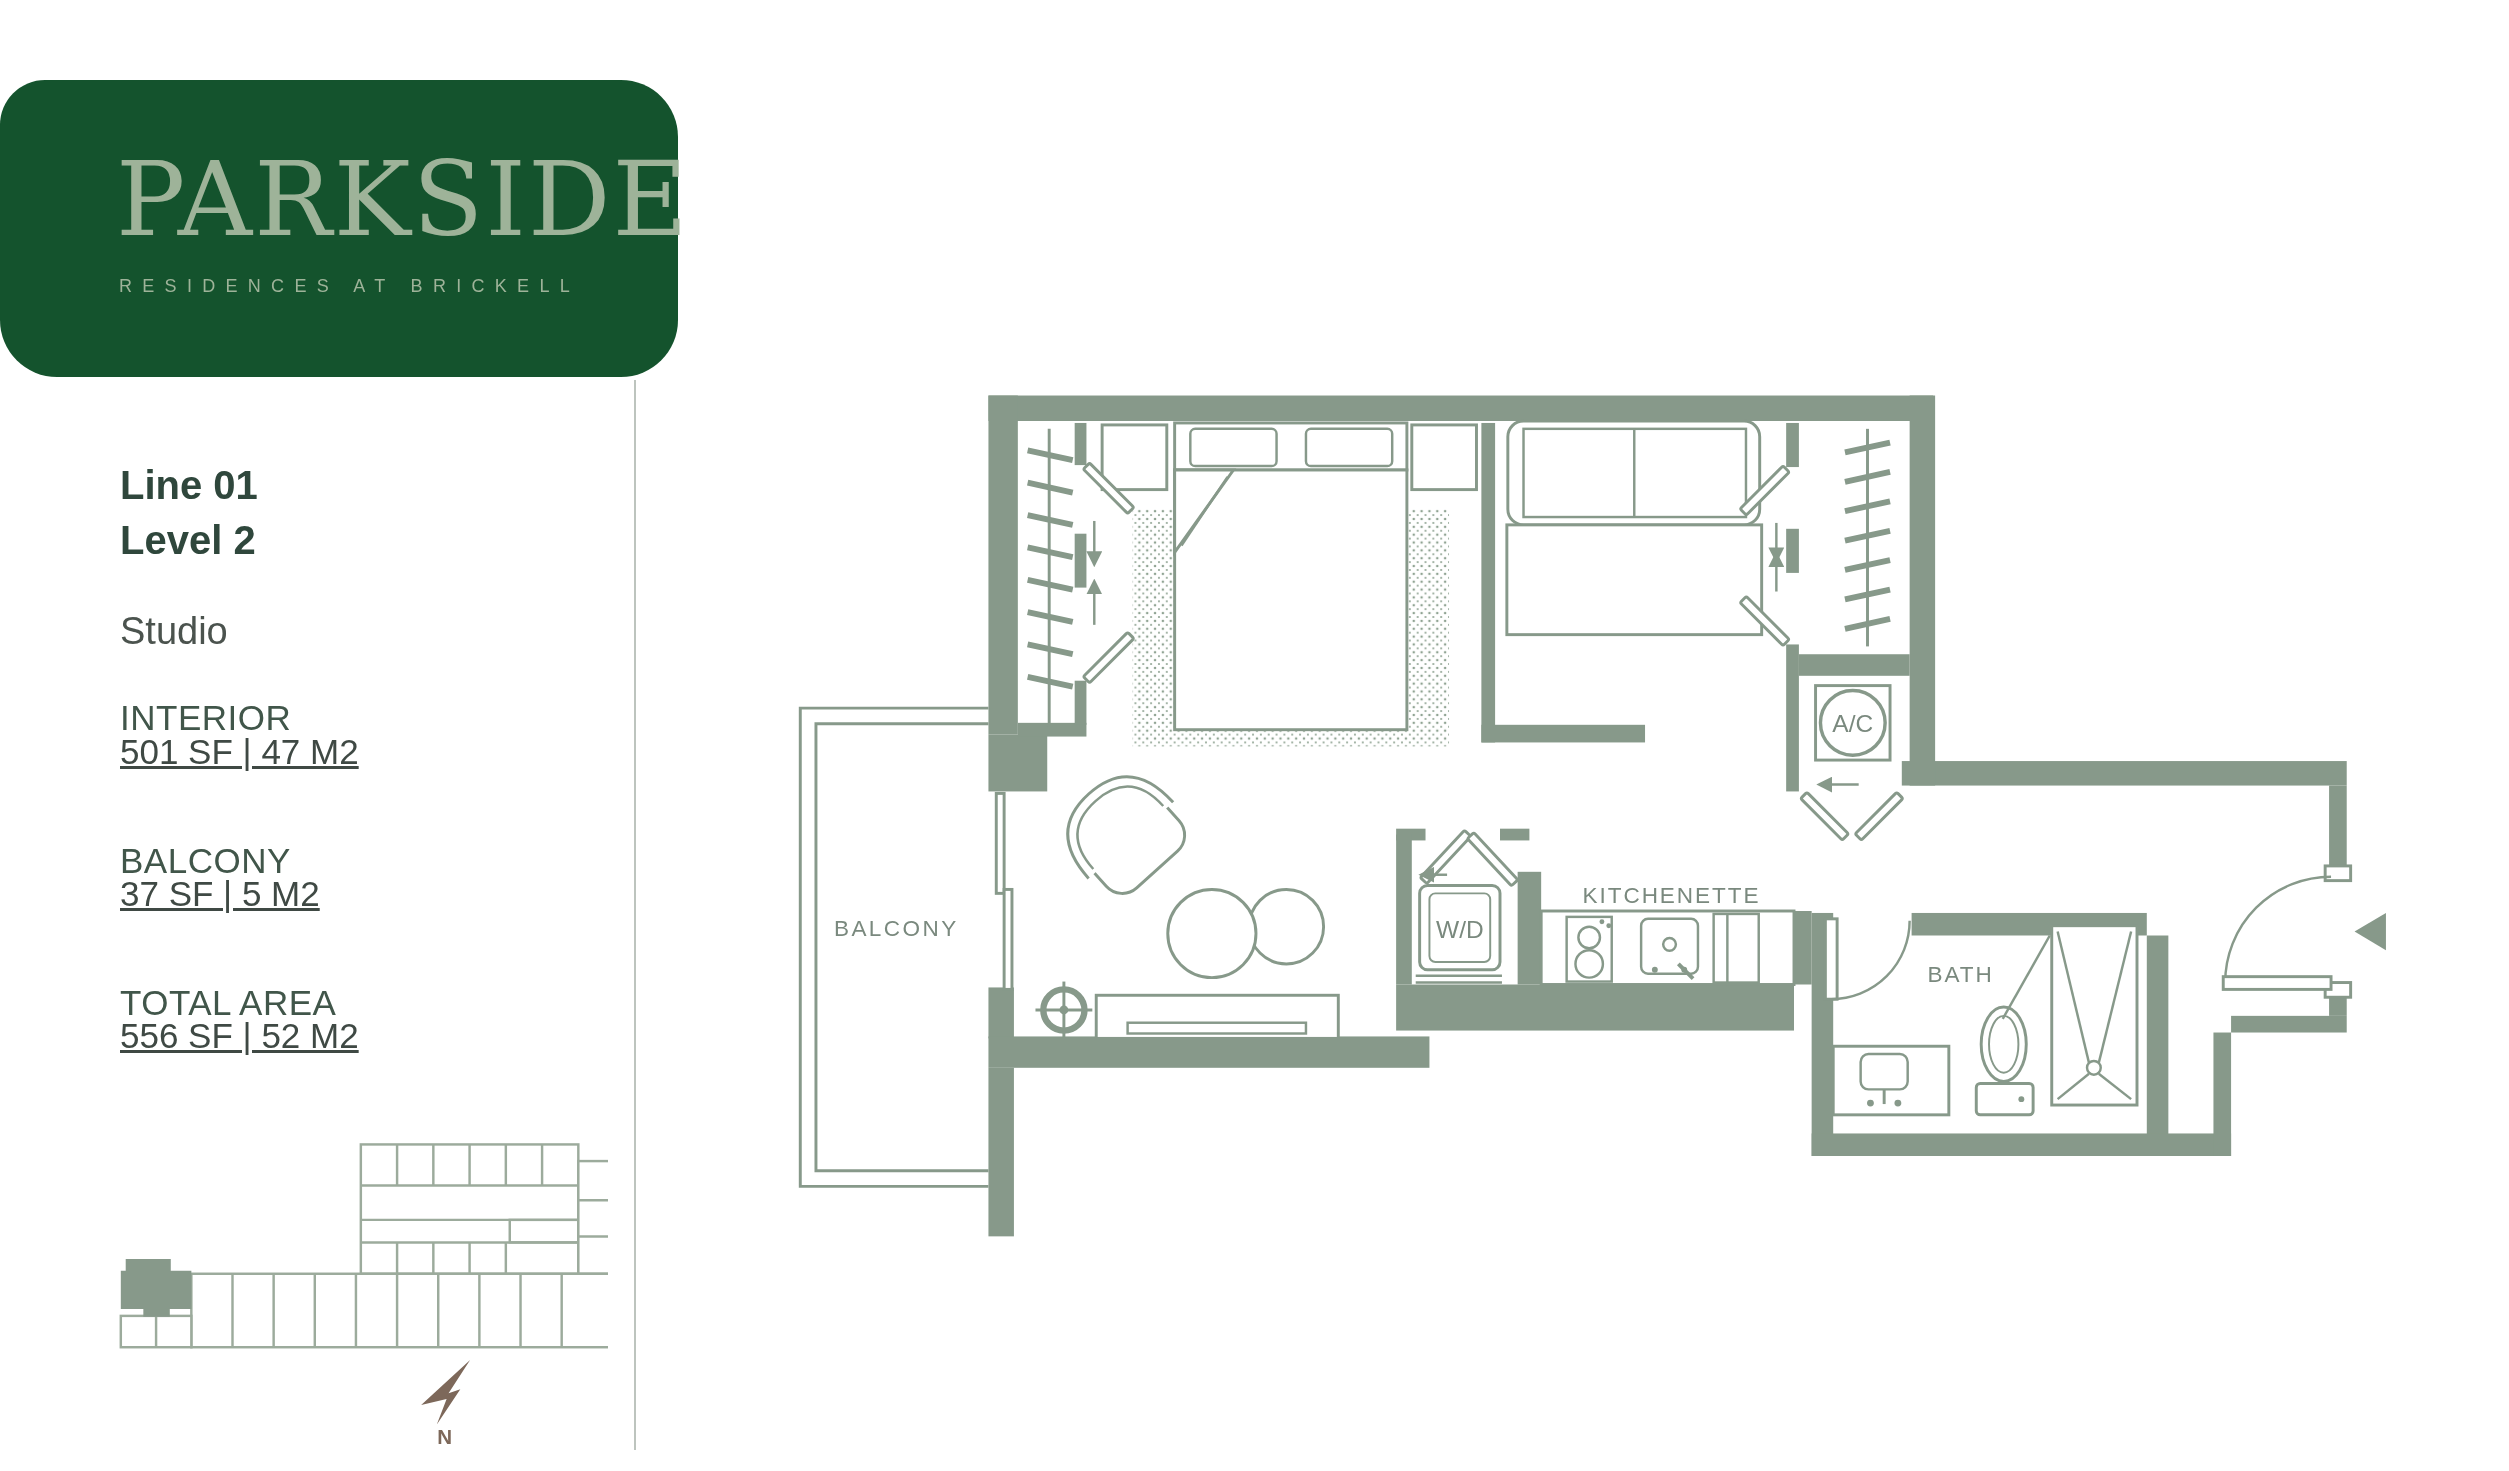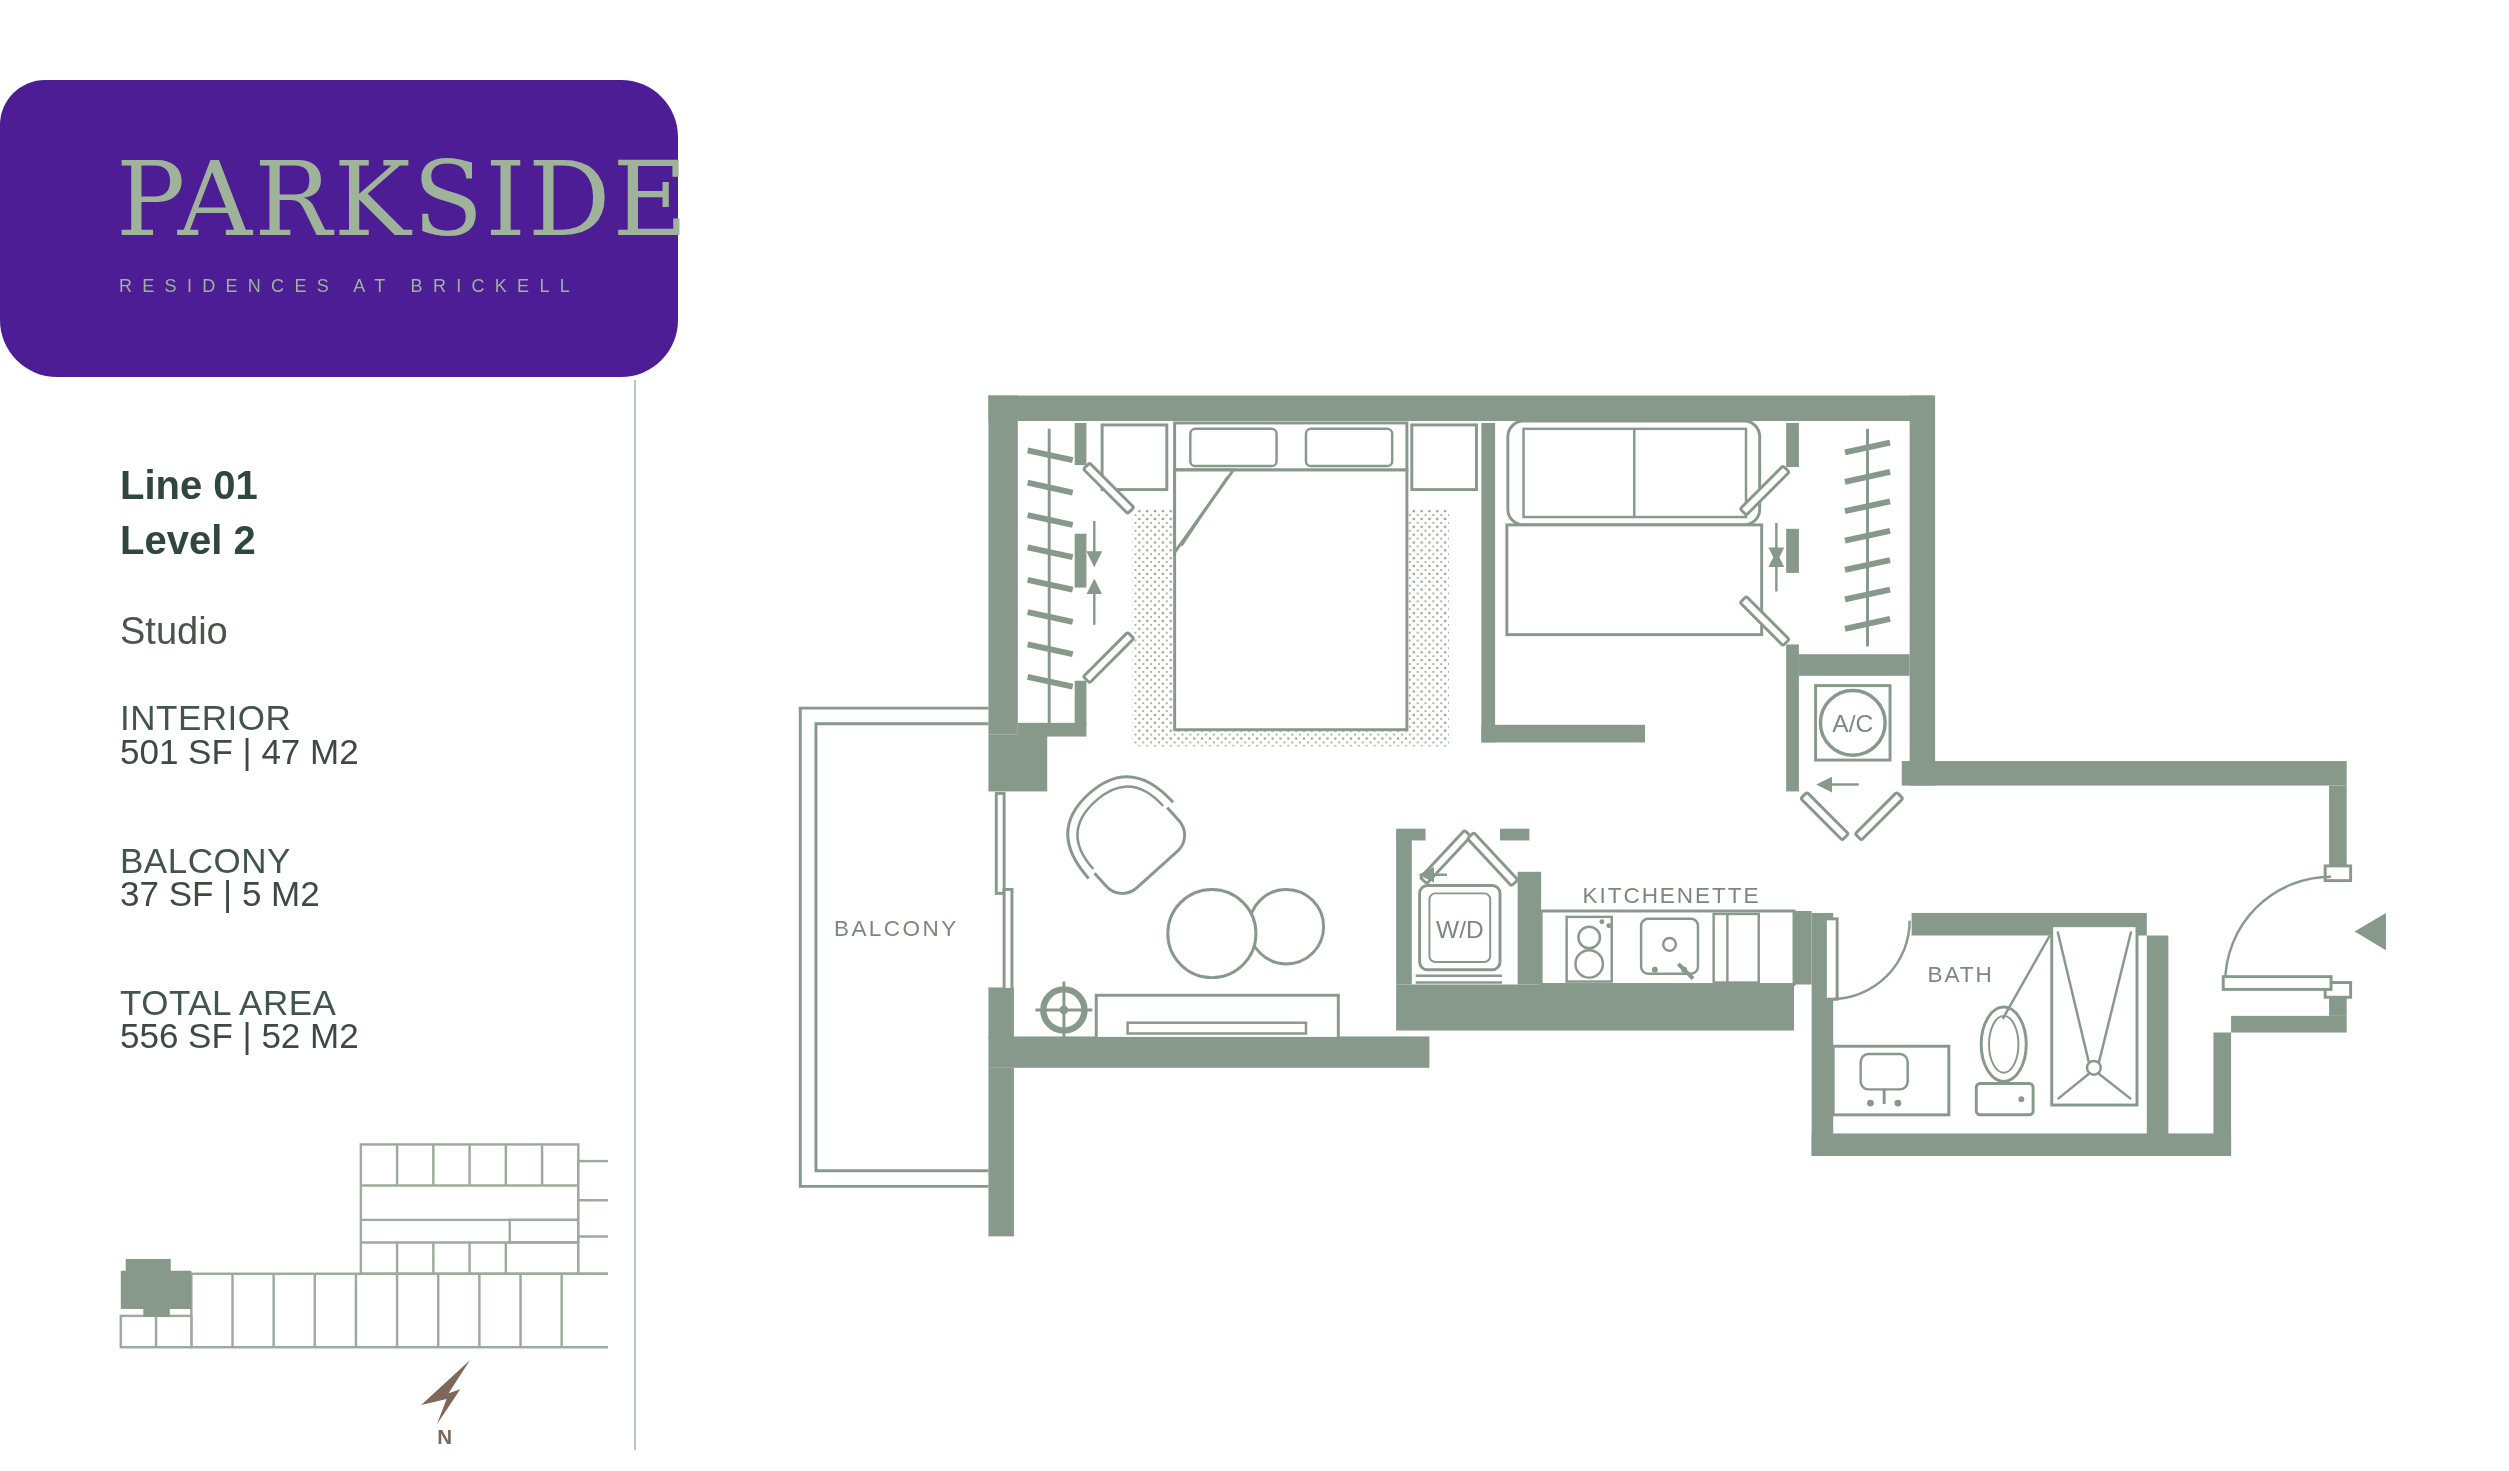--- a/index.html
+++ b/index.html
@@ -1,31 +1,31 @@
 <!DOCTYPE html>
 <html><head>
 <meta charset="utf-8">
 <style>
   html,body{margin:0;padding:0;background:#ffffff;}
   body{width:2509px;height:1471px;position:relative;overflow:hidden;
        font-family:"Liberation Sans",sans-serif;}
   .abs{position:absolute;}
 
   
-  .logo-panel{left:0;top:80px;width:678px;height:297px;background:#4c1d95;
+  .logo-panel{left:0;top:80px;width:678px;height:297px;background:#14532d;
               border-radius:45px 57px 57px 57px;}
   .brand{left:116px;top:145px;width:529px;text-align:left;
          font-family:"DejaVu Serif",serif;font-size:103px;font-weight:400;
          color:#9eb399;letter-spacing:2px;line-height:1.05;}
 
   
   .h-bold{left:120px;font-size:40px;font-weight:bold;color:#2f473c;}
   .studio{left:120px;font-size:38px;color:#4b534e;}
   .sec-label{left:120px;font-size:35px;color:#41564a;letter-spacing:0.5px;margin-top:20px;}
-  .sec-value{left:120px;font-size:35px;color:#3f4944;}
+  .sec-value{left:120px;font-size:35px;color:#3f4944;text-decoration:underline;}
 
   .divider{left:634px;top:380px;width:2px;height:1070px;background:#bdc4be;}
 
   .n-label{font-size:21px;font-weight:bold;color:#7d685a;}
 
   svg text{font-family:"Liberation Sans",sans-serif;}
 </style>
 </head>
 <body>
 

